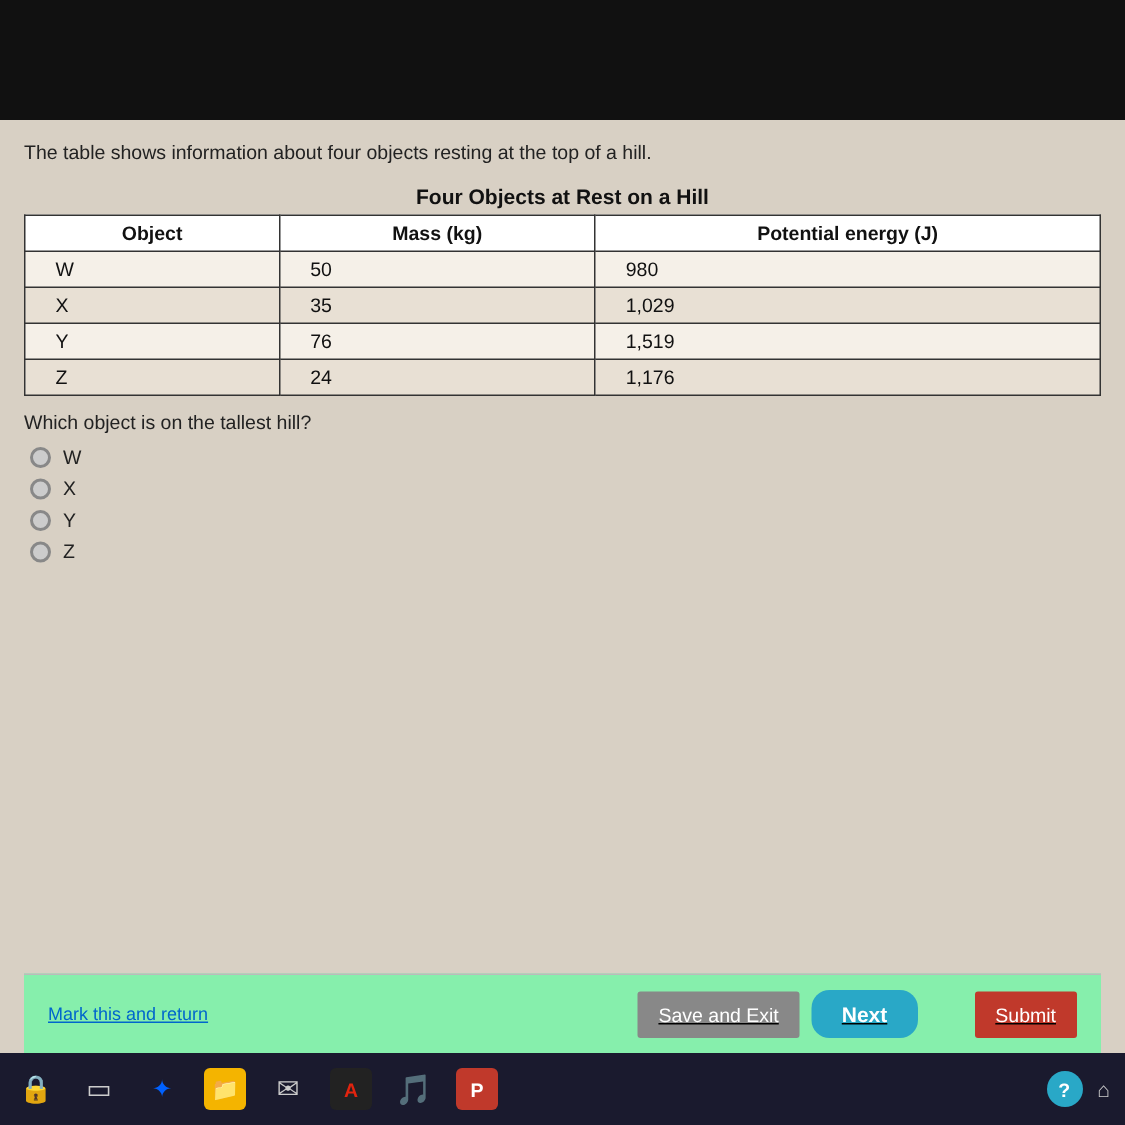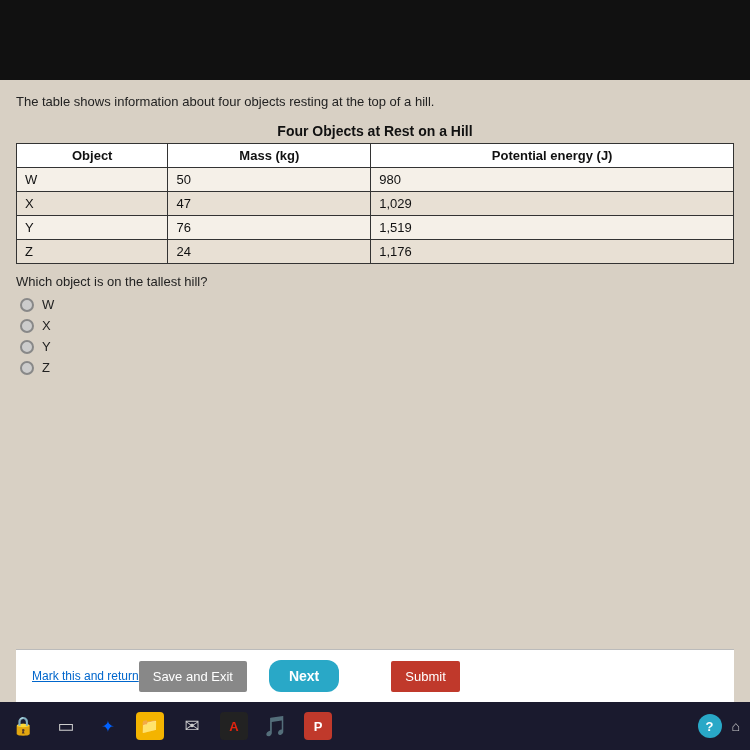--- a/index.html
+++ b/index.html
@@ -50,21 +50,21 @@
 
     table {
       width: 100%;
       border-collapse: collapse;
       background: #fff;
       font-size: 13px;
     }
 
     table th, table td {
       border: 1px solid #333;
-      padding: 4px 8px;
+      padding: 4px 20px;
       color: #111;
     }
 
     table th {
       font-weight: bold;
       background: #fff;
     }
 
     table tr:nth-child(even) td {
       background: #e8e0d4;
@@ -99,40 +99,41 @@
     .radio-circle {
       width: 14px;
       height: 14px;
       border-radius: 50%;
       border: 2px solid #888;
       background: #ccc;
       flex-shrink: 0;
     }
 
     .bottom-bar {
-      background: #ffffff;
+      background: #86efac;
       padding: 10px 16px;
       display: flex;
       align-items: center;
-      justify-content: flex-start;
+      justify-content: space-between;
       border-top: 1px solid #bbb;
       margin-top: auto;
     }
 
     .mark-link {
       font-size: 12px;
       color: #0066cc;
       text-decoration: underline;
       cursor: pointer;
     }
 
     .btn-group {
       display: flex;
-      gap: 22px;
-      align-items: center;
+      gap: 8px;
+      align-items: center;
+      text-decoration: underline;
     }
 
     .btn-save-exit {
       background: #888;
       color: #fff;
       border: none;
       padding: 8px 14px;
       font-size: 13px;
       cursor: pointer;
       border-radius: 2px;
@@ -235,21 +236,21 @@
         </tr>
       </thead>
       <tbody>
         <tr>
           <td>W</td>
           <td>50</td>
           <td>980</td>
         </tr>
         <tr>
           <td>X</td>
-          <td>47</td>
+          <td>35</td>
           <td>1,029</td>
         </tr>
         <tr>
           <td>Y</td>
           <td>76</td>
           <td>1,519</td>
         </tr>
         <tr>
           <td>Z</td>
           <td>24</td>

